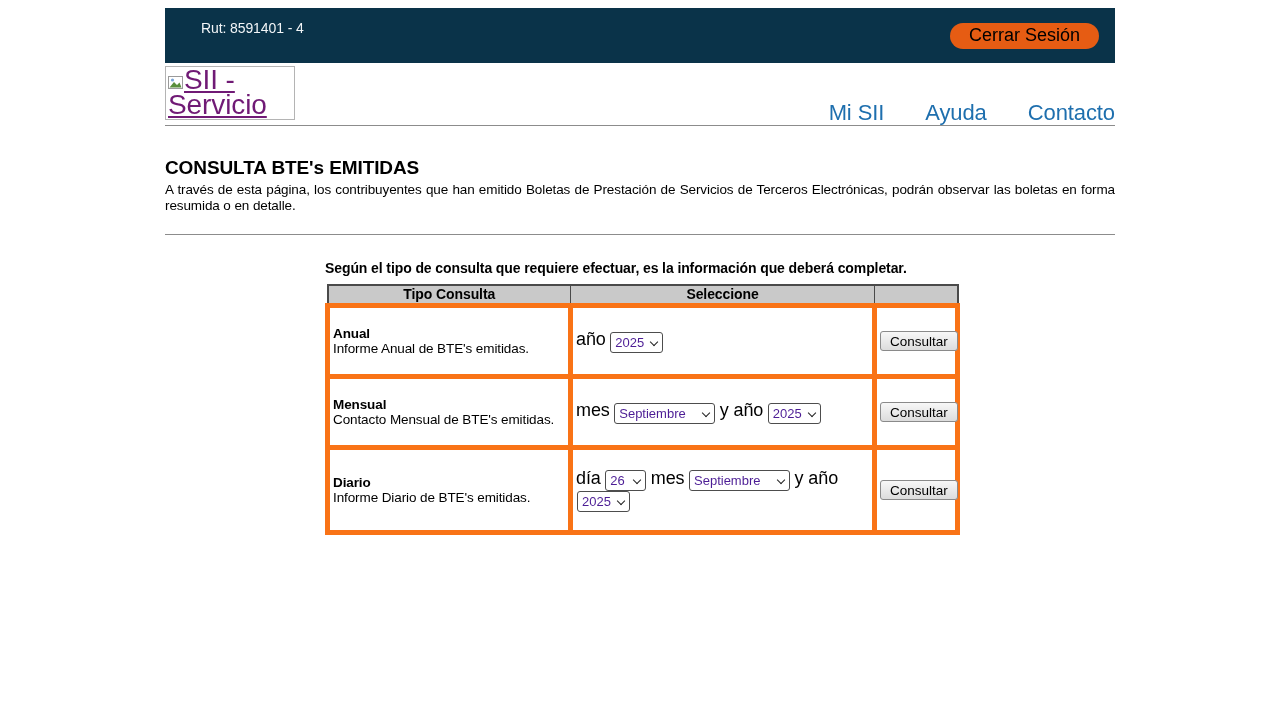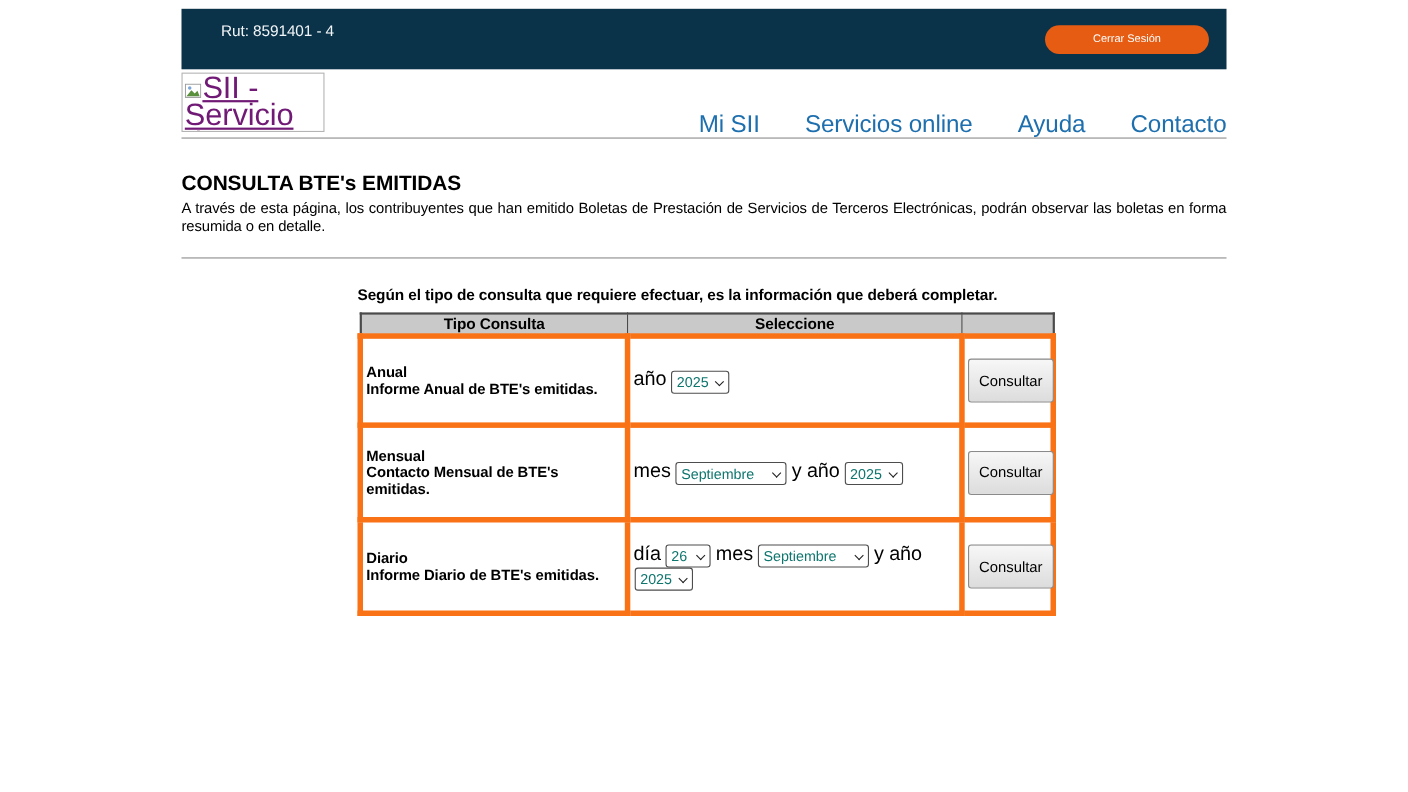--- a/index.html
+++ b/index.html
@@ -18,26 +18,26 @@
     padding: 0 16px 0 36px;
   }
   .rut-text {
     color: #f2f5f7;
     font-size: 14px;
     margin-top: 12px;
   }
   .logout-btn {
     align-self: center;
     background: #e65c13;
-    color: #ffffff;
+    color: #000000;
     border: none;
     border-radius: 13px;
     height: 26px;
     width: 149px;
-    font-size: 10px;
+    font-size: 18px;
     font-family: "Liberation Sans", sans-serif;
     cursor: pointer;
     display: flex;
     align-items: center;
     justify-content: center;
   }
 
   
   .header-row {
     margin-top: 7px;
@@ -120,36 +120,36 @@
     font-size: 13px;
     height: 39px;
     padding: 18px 3px;
     vertical-align: middle;
     background: #fff;
   }
   .col-tipo  { width: 243px; }
   .col-sel   { width: 304px; }
   .col-btn   { width: 83px; }
   .tipo-name { font-weight: bold; font-size: 13.5px; line-height: 15px; }
-  .tipo-desc { font-size: 13.5px; line-height: 15px; font-weight: bold; }
+  .tipo-desc { font-size: 13.5px; line-height: 15px; }
   .field-label { font-size: 18px; margin-top: 36px; }
 
   
   .sel { position: relative; display: inline-block; vertical-align: middle; margin: 0 1px; }
   .sel select {
     appearance: none;
     -webkit-appearance: none;
     font-family: "Liberation Sans", sans-serif;
     font-size: 13px;
     height: 21px;
     background: #ffffff;
     border: 1px solid #4d4d4d;
     border-radius: 3px;
     padding: 0 16px 0 4px;
-    color: #0f766e;
+    color: #4c1d95;
     cursor: pointer;
   }
   .sel::after {
     content: "";
     position: absolute;
     right: 6px;
     top: 7px;
     width: 5px;
     height: 5px;
     border-right: 1.6px solid #222;
@@ -158,21 +158,21 @@
     pointer-events: none;
   }
   .sel-year  select { width: 53px; }
   .sel-month select { width: 101px; }
   .sel-day   select { width: 41px; }
 
   .btn-cell { text-align: center; }
   .btn-consultar {
     font-family: "Liberation Sans", sans-serif;
     font-size: 13.5px;
-    height: 40px;
+    height: 20px;
     padding: 0 9px;
     background: linear-gradient(#f7f7f7, #dcdcdc);
     border: 1px solid #8a8a8a;
     border-radius: 3px;
     color: #000;
     cursor: pointer;
   }
 </style>
 </head>
 <body>
@@ -187,21 +187,20 @@
   <div class="header-row">
     <div class="logo-box">
       <svg width="15" height="13" viewBox="0 0 15 13">
         <rect x="0.5" y="0.5" width="14" height="12" fill="#ffffff" stroke="#9a9a9a"></rect>
         <circle cx="4.5" cy="4" r="1.6" fill="#7aa5d8"></circle>
         <path d="M1.5 11.5 L6 6 L9 9 L11.5 6.5 L13.5 11.5 Z" fill="#5a8f3c"></path>
       </svg><span>SII - Servicio de</span>
     </div>
     <div class="nav">
       <a class="nav-link">Mi SII</a>
-      <a class="nav-link">Servicios online</a>
       <a class="nav-link">Ayuda</a>
       <a class="nav-link">Contacto</a>
     </div>
   </div>
 
   <hr class="divider">
 
   <div class="page-title">CONSULTA BTE's EMITIDAS</div>
   <div class="page-desc">A través de esta página, los contribuyentes que han emitido Boletas de Prestación de Servicios de Terceros Electrónicas, podrán observar las boletas en forma resumida o en detalle.</div>
 

